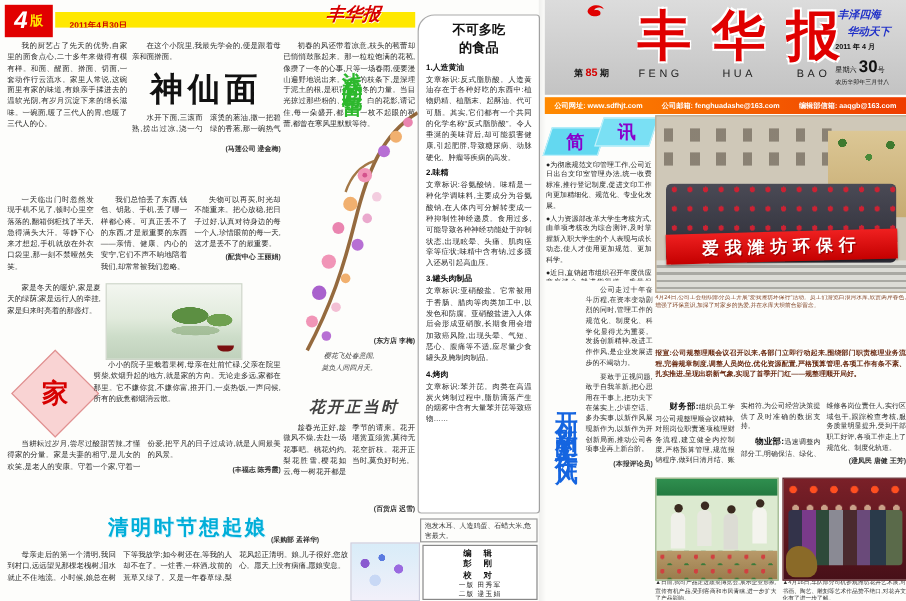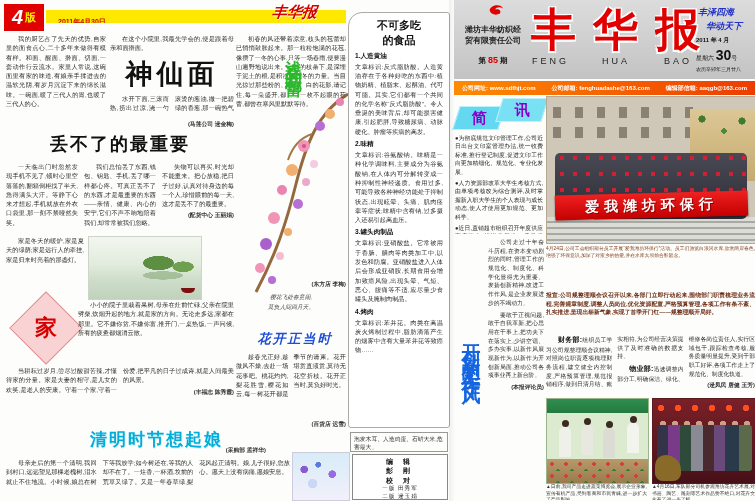--- a/index.html
+++ b/index.html
@@ -19,21 +19,21 @@
   .sectiontitle{font-size:12.5px;font-weight:900;color:#e00000;letter-spacing:1px;}
   .scripttitle{left:272px;top:3px;width:74px;font-size:15px;font-weight:900;font-style:italic;color:#d60000;
                text-shadow:0.5px 0.5px 0 #fff;transform:skewX(-6deg);}
   
   .h-black{font-weight:900;color:#111;text-align:center;}
   .diamond{left:20px;top:302px;width:50px;height:50px;background:#f9d3d3;border:1px solid #e09090;transform:rotate(45deg);display:flex;align-items:center;justify-content:center;}
   .diamond span{transform:rotate(-45deg);font-size:22px;font-weight:900;color:#d60000;font-family:"Liberation Serif",serif;}
   .vgreen{writing-mode:vertical-rl;text-orientation:upright;font-size:17px;font-weight:900;color:#2db82d;
           letter-spacing:5px;text-shadow:1px 1px 0 #fff,-1px -1px 0 #fff;}
   .qmtitle{font-size:17px;font-weight:900;color:#00aed8;letter-spacing:2px;text-shadow:0.5px 0.5px 0 #cef;}
-  .hktitle{font-size:13px;font-weight:900;font-style:italic;color:#1d4ed8;letter-spacing:2px;font-family:Liberation Mono, monospace;}
+  .hktitle{font-size:13px;font-weight:900;font-style:italic;color:#404040;letter-spacing:2px;font-family:Liberation Mono, monospace;}
   .poem{font-size:5.8px;font-style:italic;text-align:center;color:#444;line-height:1.7;}
   
   .landscape{left:88px;top:236px;width:112px;height:62px;border:1px solid #cdd5c8;
     background:
       radial-gradient(ellipse 26px 12px at 62% 42%, #5c8f42 58%, transparent 60%),
       radial-gradient(ellipse 18px 9px at 84% 48%, #6fa050 58%, transparent 60%),
       radial-gradient(ellipse 34px 7px at 66% 62%, rgba(110,150,90,.45) 58%, transparent 60%),
       linear-gradient(180deg,#f3f6f0 0%,#e2ebdd 45%,#cdddc9 70%,#c0d1bc 100%);}
   .boat{position:absolute;right:6px;bottom:6px;width:14px;height:5px;background:#7a1010;border-radius:0 0 6px 6px;}
   .qmphoto{left:292px;top:452px;width:56px;height:47px;border:1px solid #ccd;
@@ -132,21 +132,20 @@
   </div>
   <div class="abs t" style="left:110px;top:34px;width:124px;height:20px;">
     <p>在这个小院里,我最先学会的,便是跟着母亲和面擀面。</p>
   </div>
   <div class="abs h-black" style="left:110px;top:56px;width:124px;height:36px;font-size:27px;letter-spacing:4px;">神仙面</div>
   <div class="abs t" style="left:110px;top:94px;width:124px;height:26px;column-count:2;column-gap:6px;">
     <p>水开下面,三滚而熟,捞出过凉,浇一勺滚烫的葱油,撒一把碧绿的香葱,那一碗热气腾腾的面,便是人间至味。母亲说,能把一碗面做到让人惦记,就是神仙面了。</p>
   </div>
   <span class="abs sig" style="left:110px;top:120px;width:124px;">(马莲公司 逯金梅)</span>
 
-  <div class="abs h-black" style="left:36px;top:132px;width:168px;height:24px;font-size:18px;letter-spacing:2px;">丢不了的最重要</div>
   <div class="abs t" style="left:6px;top:162px;width:228px;height:70px;column-count:3;column-gap:6px;">
     <p>一天临出门时忽然发现手机不见了,顿时心里空落落的,翻箱倒柜找了半天,急得满头大汗。等静下心来才想起,手机就放在外衣口袋里,那一刻不禁哑然失笑。</p>
     <p>我们总怕丢了东西,钱包、钥匙、手机,丢了哪一样都心疼。可真正丢不了的东西,才是最重要的东西——亲情、健康、内心的安宁,它们不声不响地陪着我们,却常常被我们忽略。</p>
     <p>失物可以再买,时光却不能重来。把心放稳,把日子过好,认真对待身边的每一个人,珍惜眼前的每一天,这才是丢不了的最重要。</p>
     <span class="sig">(配货中心 王丽娟)</span>
   </div>
 
   <div class="abs landscape">
     <span class="boat"></span>
   </div>
@@ -234,24 +233,20 @@
   </div>
 
   <div class="abs gutter"></div>
 
   <div class="abs masthead"></div>
   <span class="abs" style="left:488px;top:2px;">
     <svg width="16" height="13" viewBox="0 0 20 16">
         <path d="M2 9c2-8 15-8 17-2-4-3-9-2-10 1 4-1 8 1 6 5-5 3-12 1-13-4z" fill="#e00000"></path>
       </svg>
   </span>
-  <div class="abs company">
-    <div>潍坊丰华纺织经</div>
-    <div>贸有限责任公司</div>
-  </div>
   <div class="abs issue">
     <span>第</span>
     <b>85</b>
     <span>期</span>
   </div>
   <span class="abs bigchar" style="left:531px;top:0px;">丰</span>
   <span class="abs bigchar" style="left:593px;top:0px;">华</span>
   <span class="abs bigchar" style="left:655px;top:0px;">报</span>
   <span class="abs py" style="left:532px;top:56px;">FENG</span>
   <span class="abs py" style="left:602px;top:56px;">HUA</span>

